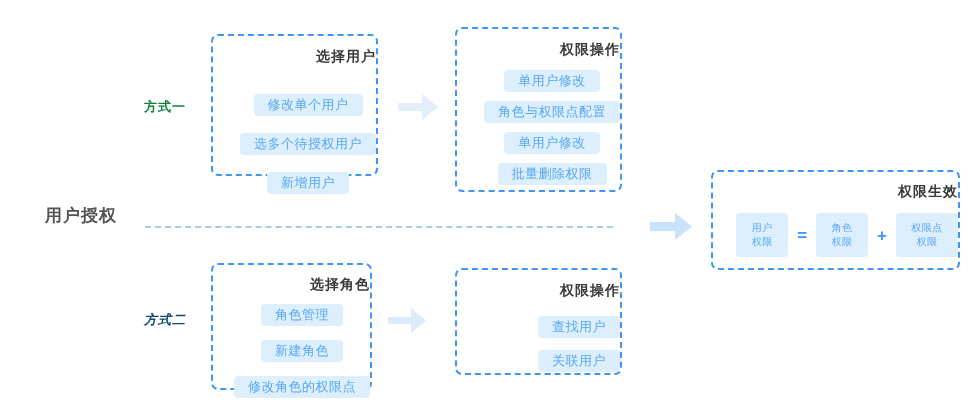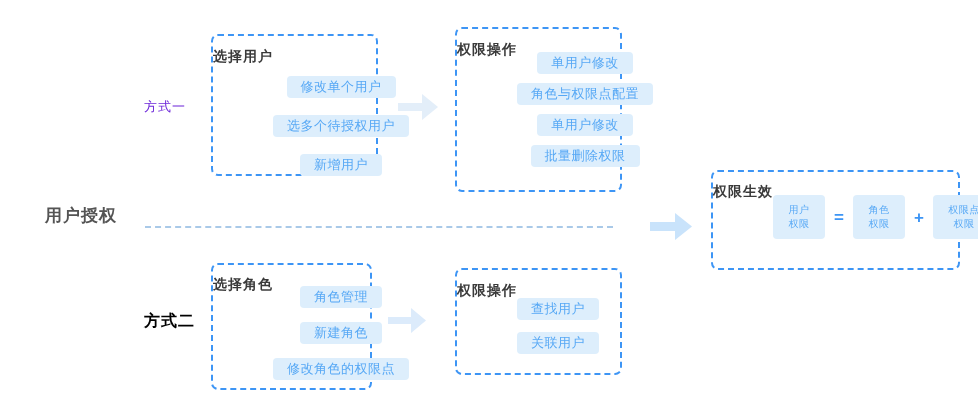--- a/index.html
+++ b/index.html
@@ -37,22 +37,22 @@
   }
 
   
   .card {
     position: absolute;
     box-sizing: border-box;
     background: #ffffff;
     border: 2px dashed #3d95f5;
     border-radius: 7px;
     display: flex;
-    flex-direction: row;
-    align-items: flex-start;
+    flex-direction: column;
+    align-items: flex-end;
   }
   .card-title {
     font-size: 14px;
     font-weight: bold;
     color: #3a3a3a;
     letter-spacing: 1px;
     white-space: nowrap;
   }
 
   
@@ -114,23 +114,23 @@
 </style>
 </head>
 <body>
 
 <div id="canvas">
 
   <div class="section-label" style="left:45px; top:204px;">用户授权</div>
 
   <div class="divider" style="left:145px; top:226px; width:468px;"></div>
 
-  <div class="section-label" style="left:144px; top:98px; font-size:13px; font-weight:normal; color:#6d28d9;text-align:right;">方式一</div>
+  <div class="section-label" style="left:144px; top:98px; font-size:13px; font-weight:bold; color:#15803d;text-align:right;">方式一</div>
 
-  <div class="section-label" style="left:144px; top:311px; font-size:16px; font-weight:bold; color:#000000;">方式二</div>
+  <div class="section-label" style="left:144px; top:311px; font-size:13px; font-weight:bold; color:#0c4a6e;font-style:italic;">方式二</div>
 
   <div class="card" style="left:211px; top:34px; width:167px; height:142px; padding-top:12px;">
     <div class="card-title">选择用户</div>
     <div class="pill-list" style="margin-top:28px; gap:17px;">
       <div class="pill row-pill">修改单个用户</div>
       <div class="pill row-pill">选多个待授权用户</div>
       <div class="pill row-pill">新增用户</div>
     </div>
   </div>
 

